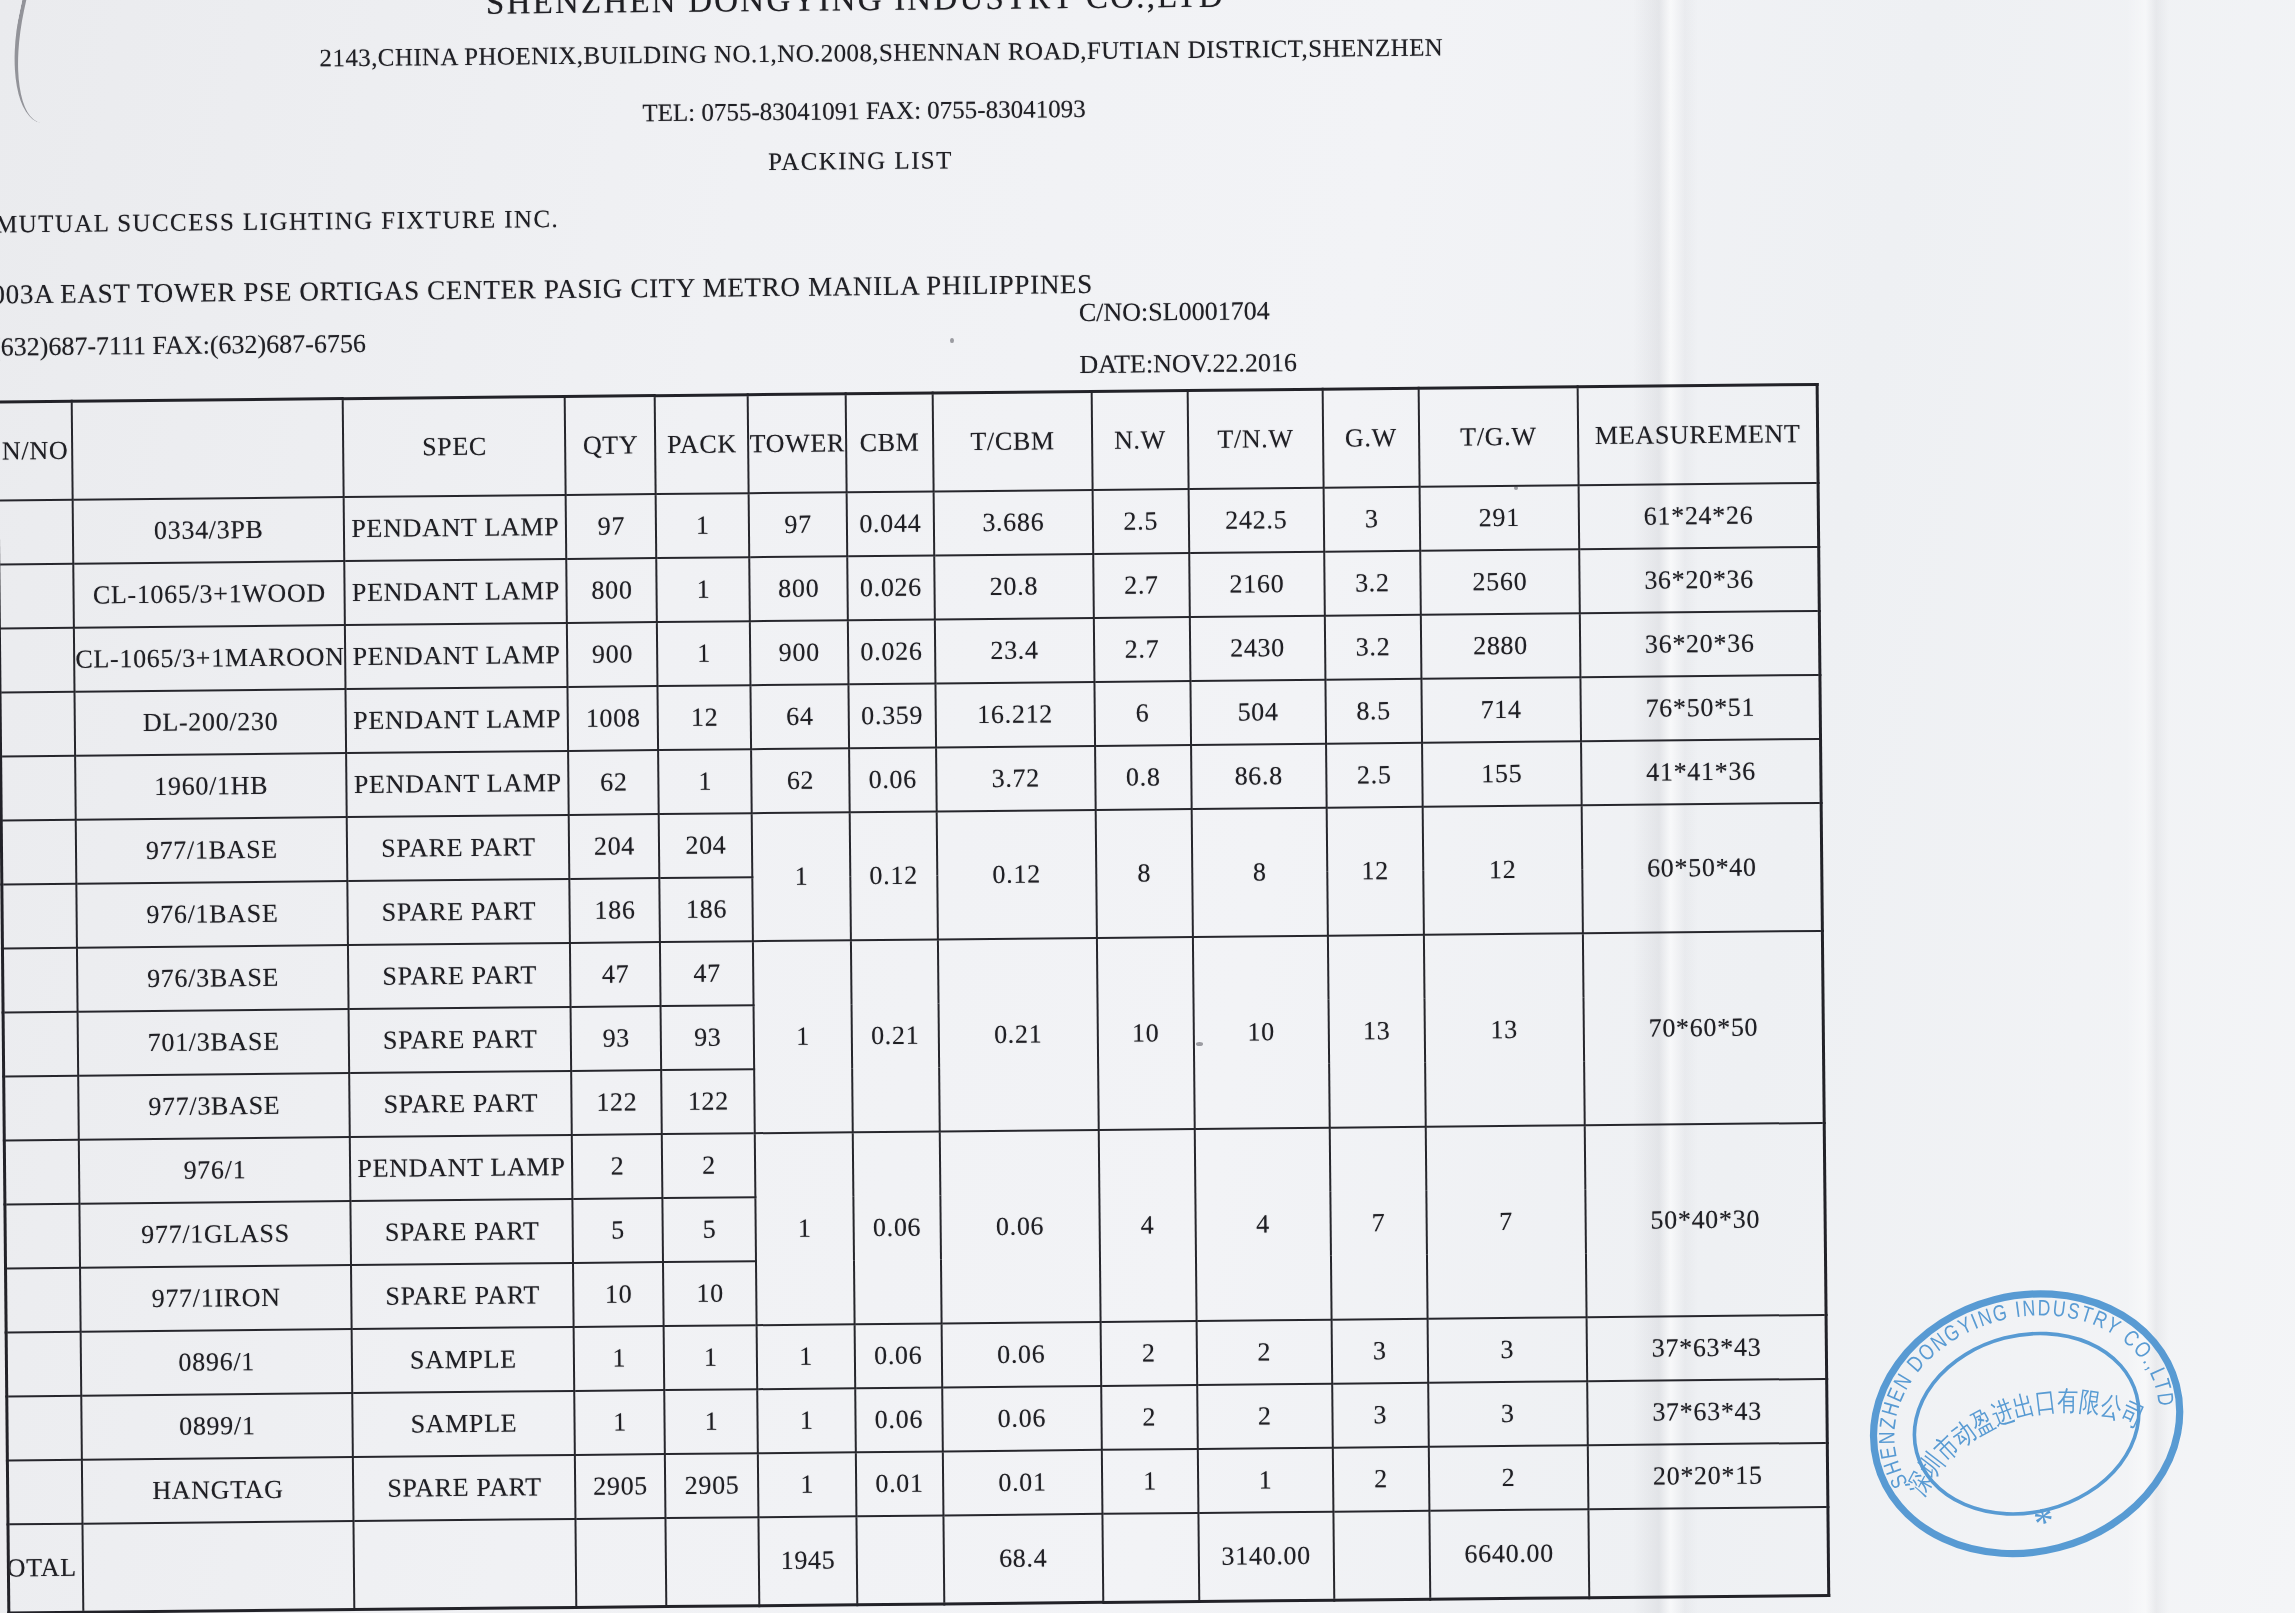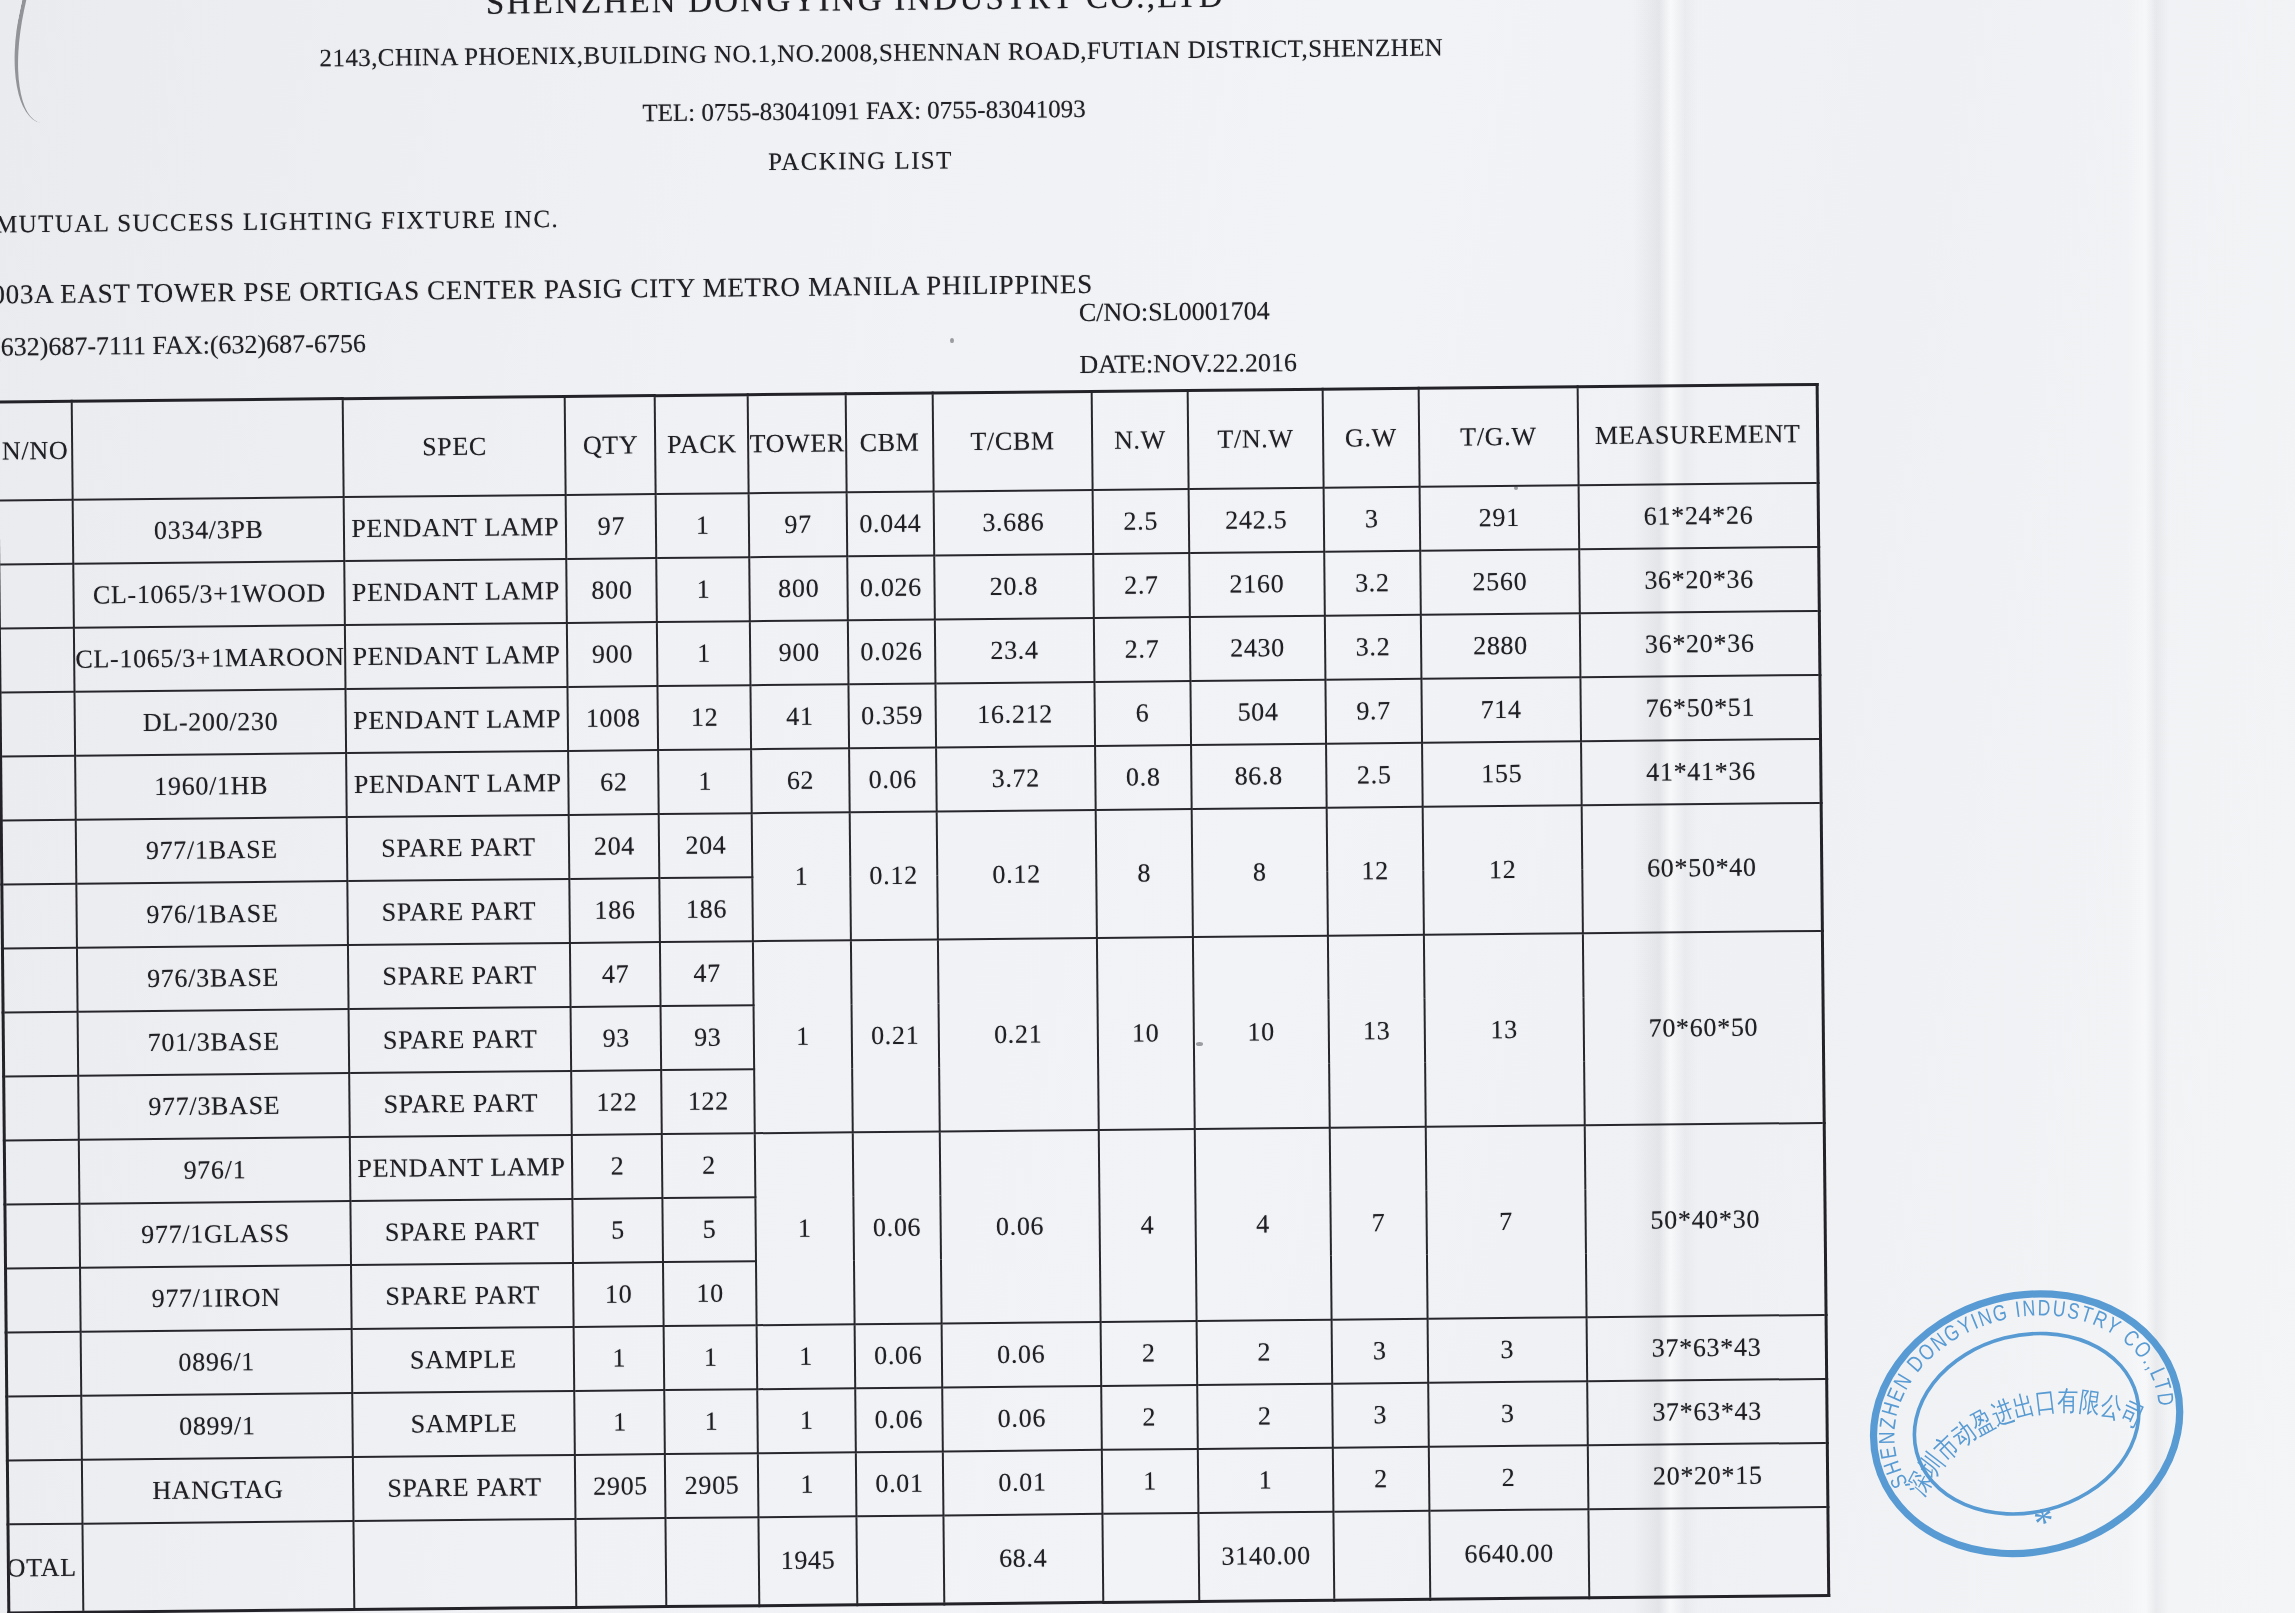--- a/index.html
+++ b/index.html
@@ -144,26 +144,26 @@
             <td class="col-gw">3.2</td>
             <td class="col-tgw">2880</td>
             <td class="col-meas">36*20*36</td>
           </tr>
           <tr>
             <td class="col-no"></td>
             <td class="col-item">DL-200/230</td>
             <td class="col-spec">PENDANT LAMP</td>
             <td class="col-qty">1008</td>
             <td class="col-pack">12</td>
-            <td class="col-ctns">41</td>
+            <td class="col-ctns">64</td>
             <td class="col-cbm">0.359</td>
             <td class="col-tcbm">16.212</td>
             <td class="col-nw">6</td>
             <td class="col-tnw">504</td>
-            <td class="col-gw">9.7</td>
+            <td class="col-gw">8.5</td>
             <td class="col-tgw">714</td>
             <td class="col-meas">76*50*51</td>
           </tr>
           <tr>
             <td class="col-no"></td>
             <td class="col-item">1960/1HB</td>
             <td class="col-spec">PENDANT LAMP</td>
             <td class="col-qty">62</td>
             <td class="col-pack">1</td>
             <td class="col-ctns">62</td>

